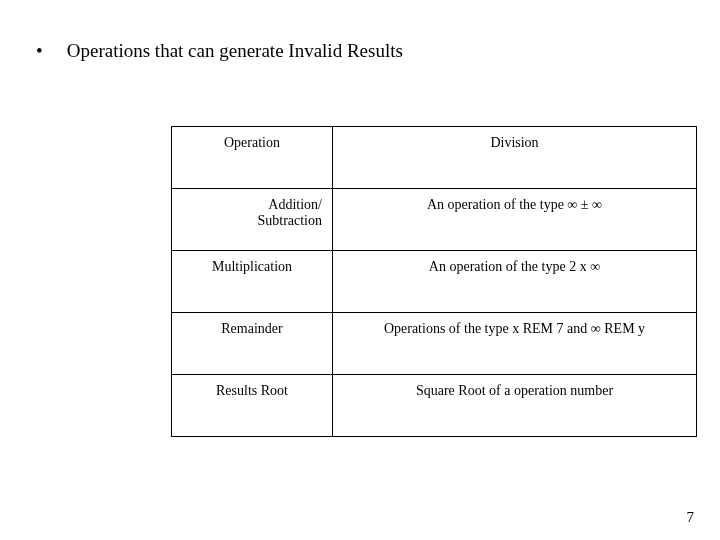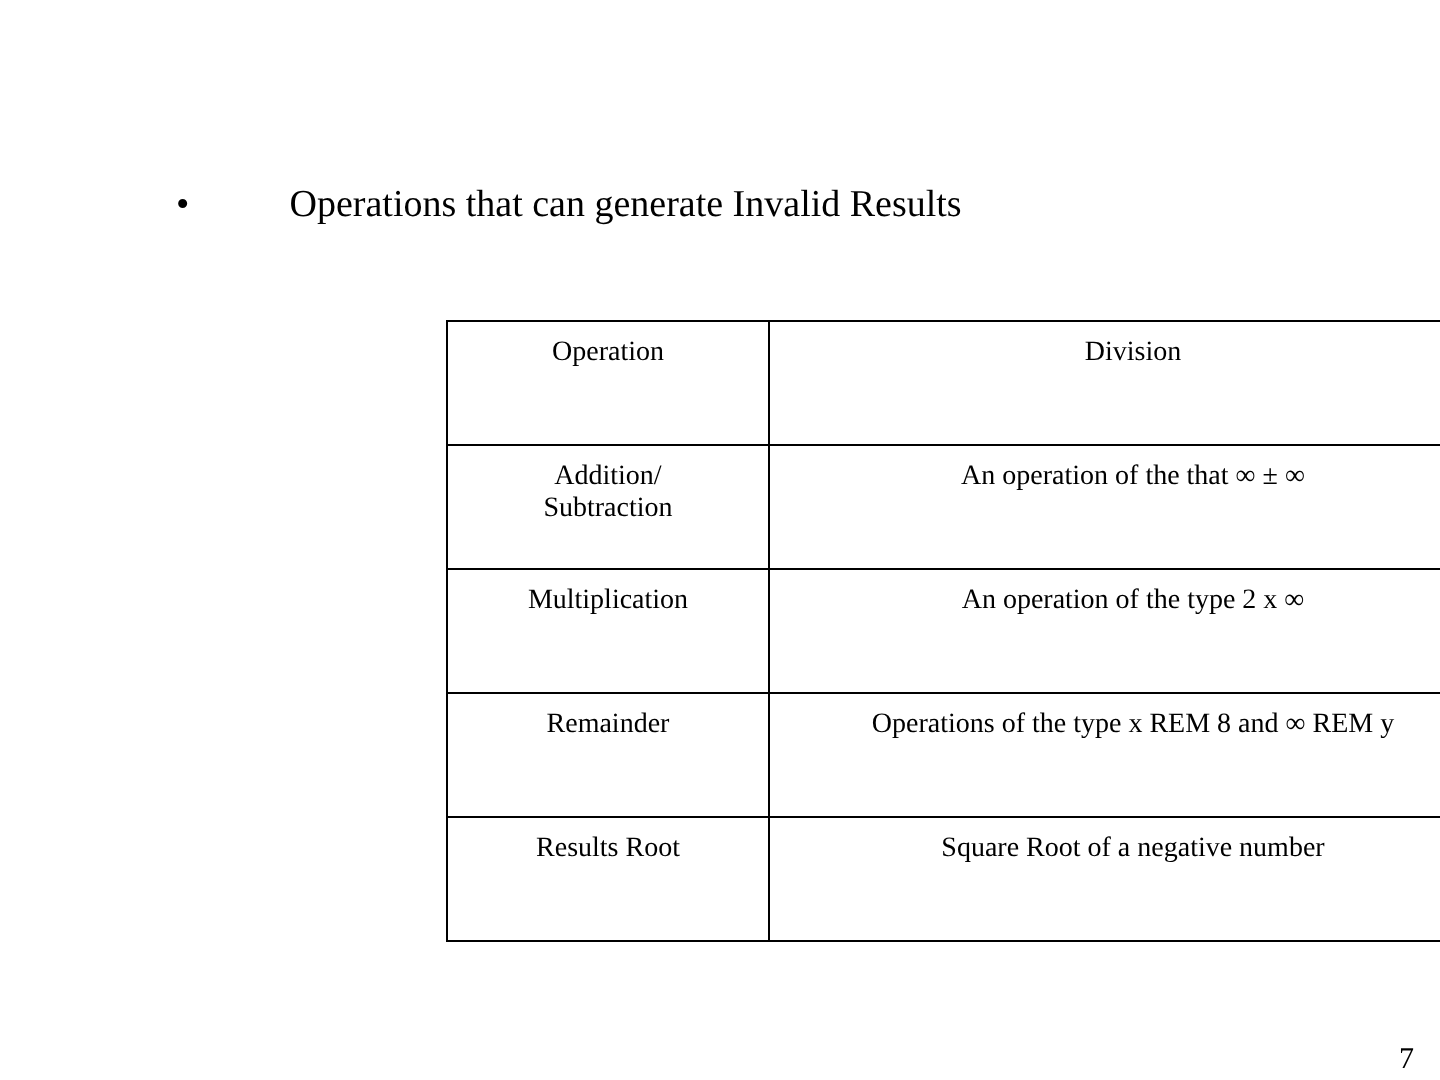--- a/index.html
+++ b/index.html
@@ -1,15 +1,15 @@
 <!DOCTYPE html>
 <html><head>
   <meta charset="utf-8">
   <style>
-    * { margin: 17px; padding: 0; box-sizing: border-box; }
+    * { margin: 4px; padding: 0; box-sizing: border-box; }
     body {
       width: 720px;
       height: 540px;
       font-family: "Times New Roman", Times, serif;
       background: #fff;
       color: #000;
       position: relative;
     }
     .title-line {
       position: absolute;
@@ -17,39 +17,39 @@
       left: 20px;
       font-size: 19px;
     }
     .bullet {
       display: inline-block;
       width: 18px;
       text-align: left;
     }
     .table-wrap {
       position: absolute;
-      top: 92px;
+      top: 110px;
       left: 155px;
       width: 526px;
     }
     table {
       border-collapse: collapse;
       width: 100%;
     }
     td {
       border: 1px solid #000;
       height: 62px;
       vertical-align: top;
       text-align: center;
       font-size: 14px;
       padding: 8px 6px 0 6px;
     }
     col.op { width: 138px; }
     col.rem { width: 312px; }
-    .multi-line { line-height: 1.15; }
+    .multi-line { line-height: 1.15; text-align: right; }
     .page-num {
       position: absolute;
       right: 30px;
       bottom: 18px;
       font-size: 15px;
     }
   </style>
 </head>
 <body>
 
@@ -67,31 +67,31 @@
     <tbody>
         <tr>
       <td>Operation</td>
       <td>Division</td>
     </tr>
     <tr>
       <td class="multi-line">
         <span>Addition/</span><br>
         <span>Subtraction</span>
       </td>
-      <td>An operation of the that ∞ ± ∞</td>
+      <td>An operation of the type ∞ ± ∞</td>
     </tr>
     <tr>
       <td>Multiplication</td>
       <td>An operation of the type 2 x ∞</td>
     </tr>
     <tr>
       <td>Remainder</td>
-      <td>Operations of the type x REM 8 and ∞ REM y</td>
+      <td>Operations of the type x REM 7 and ∞ REM y</td>
     </tr>
     <tr>
       <td>Results Root</td>
-      <td>Square Root of a negative number</td>
+      <td>Square Root of a operation number</td>
     </tr>
   </tbody>
     </table>
 </div>
 
 <div class="page-num">7</div>
 
 </body></html>

